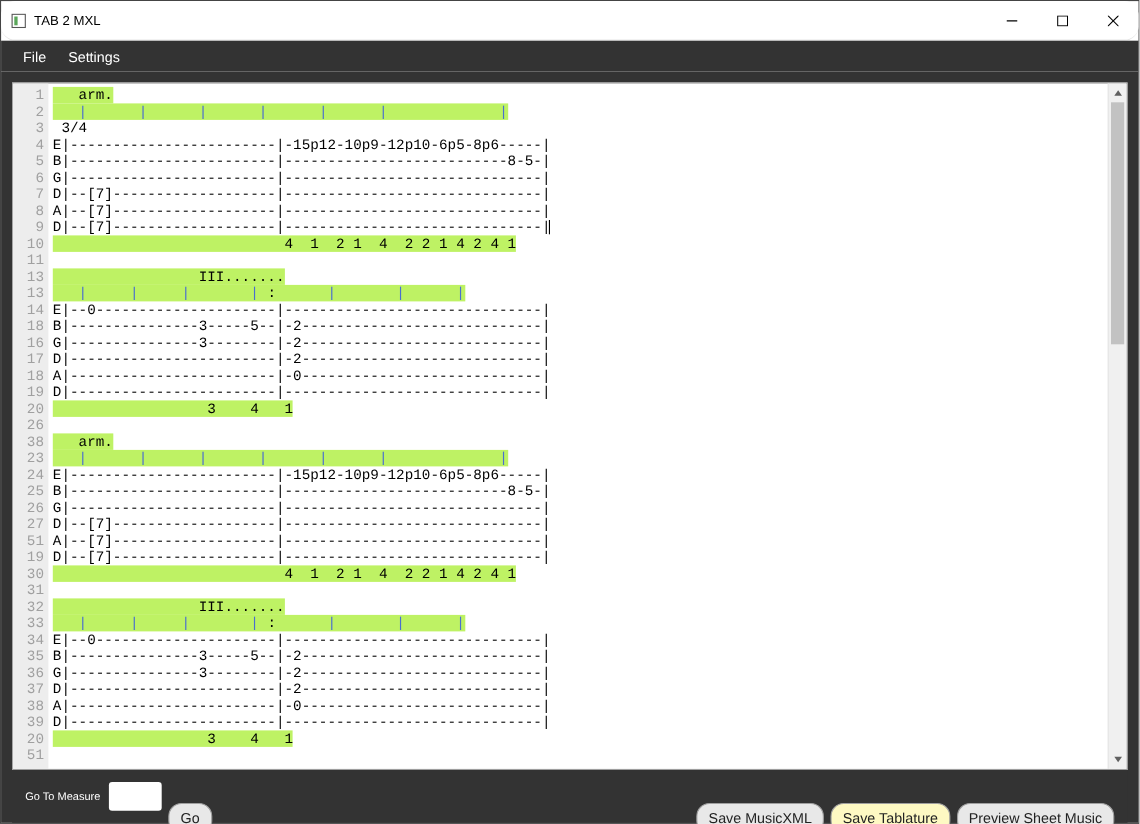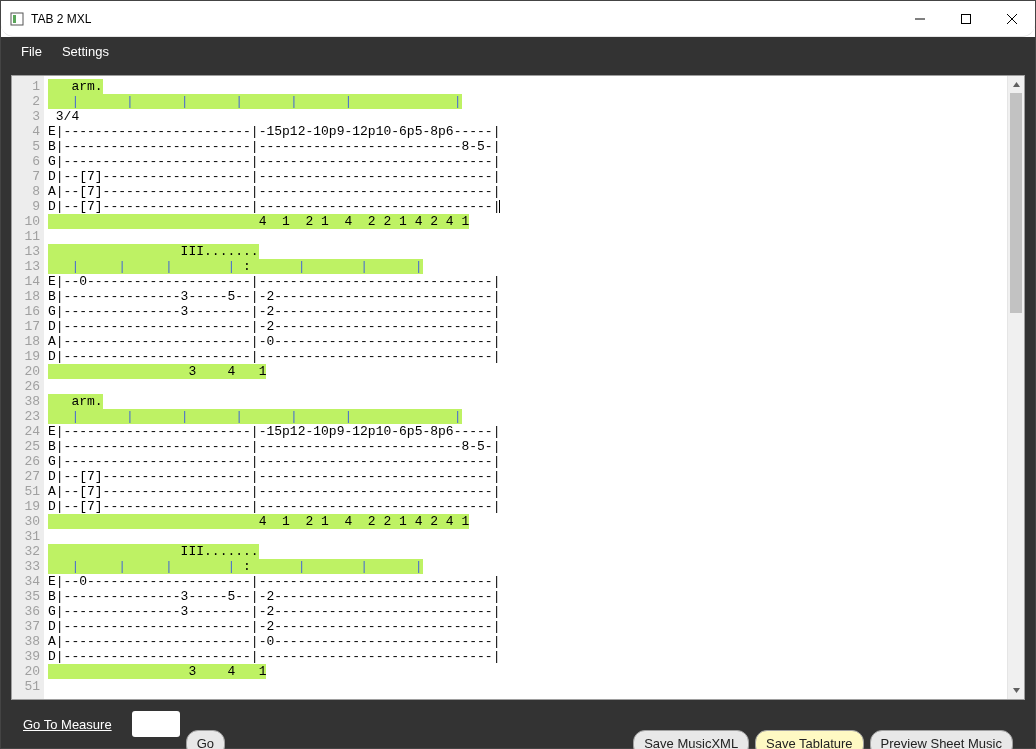--- a/index.html
+++ b/index.html
@@ -135,23 +135,22 @@
   }
   .bottombar {
     height: 48px;
     background: #333333;
     display: flex;
     align-items: center;
     padding: 0 12px;
     color: #fff;
   }
   .bb-label {
-    font-size: 13px;
-    margin-right: 20px;
-    text-decoration: underline;
+    font-size: 10px;
+    margin-right: 8px;
   }
   .bb-input {
     width: 48px;
     height: 26px;
     border: none;
     border-radius: 3px;
     background: #fff;
     padding: 0 6px;
     font-size: 13px;
   }

